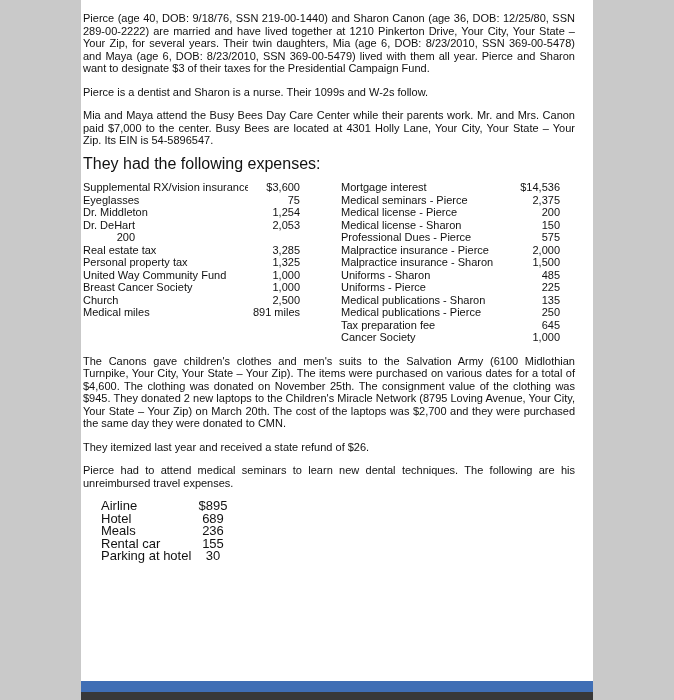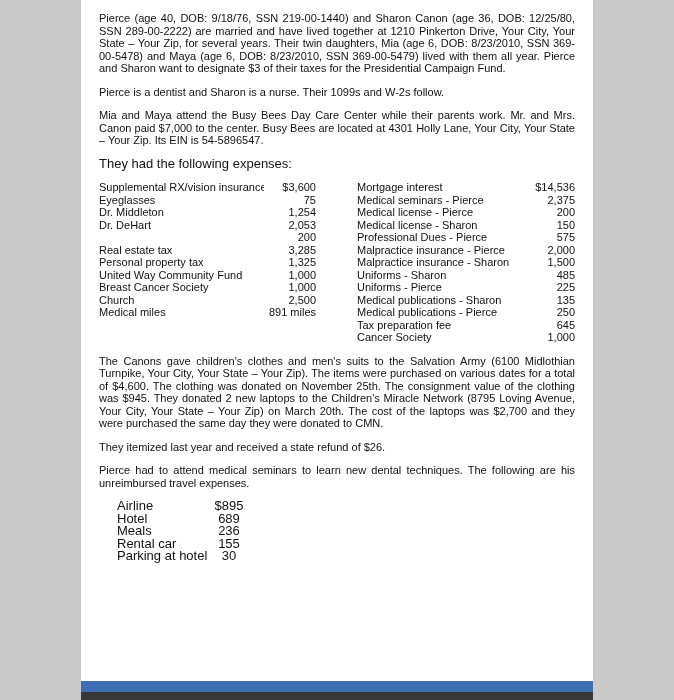--- a/index.html
+++ b/index.html
@@ -6,46 +6,46 @@
   html, body { width: 674px; height: 700px; }
   body {
     background: #c9c9c9;
     font-family: "Liberation Sans", "DejaVu Sans", sans-serif;
     overflow: hidden;
   }
   .page-col { width: 512px; margin: 0 auto; }
   .paper {
     background: #ffffff;
     height: 681px;
-    padding: 12px 18px 0 18px;
+    padding: 12px 18px 0 2px;
     color: #000000;
   }
   .para {
     font-size: 11px;
     line-height: 12.5px;
     text-align: justify;
     margin-bottom: 11px;
     color: #111111;
   }
   .heading-line {
-    font-size: 13px;
+    font-size: 16px;
     line-height: 12.5px;
     margin-bottom: 11px;
     color: #111111;
   }
   .expense-table {
     display: flex;
     column-gap: 41px;
     margin-bottom: 11px;
   }
   .exp-col-left  { width: 217px; }
   .exp-col-right { width: 219px; }
   .erow {
     display: flex;
-    justify-content: flex-end;
+    justify-content: flex-start;
     font-size: 11px;
     line-height: 12.5px;
     color: #111111;
   }
   .elabel { flex: 1; white-space: nowrap; overflow: hidden; }
   .eamount { min-width: 52px; text-align: right; white-space: nowrap; }
   .travel-list {
     margin-left: 18px;
     width: 132px;
   }

